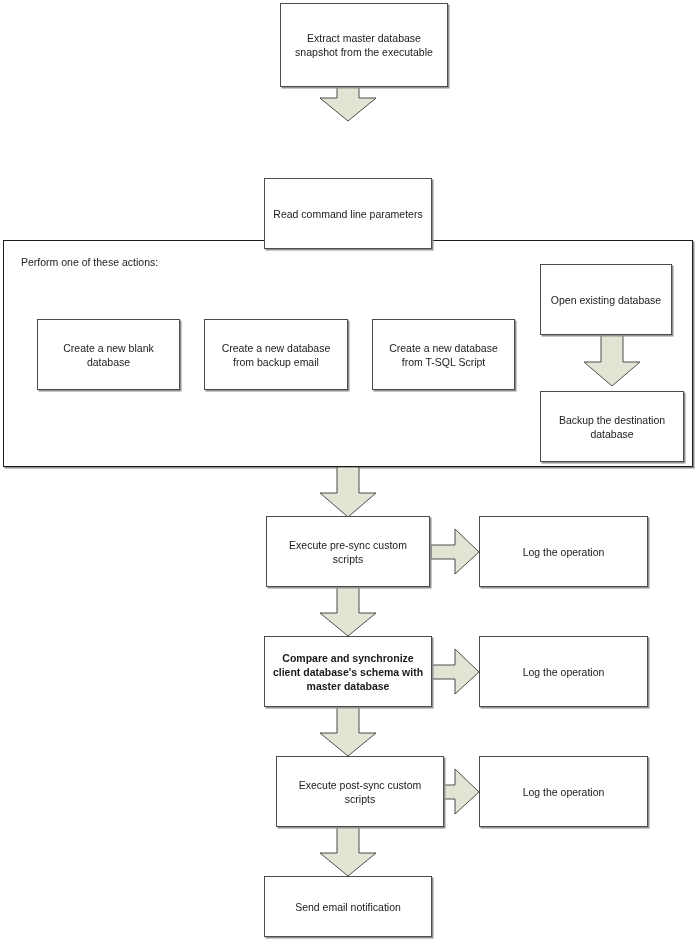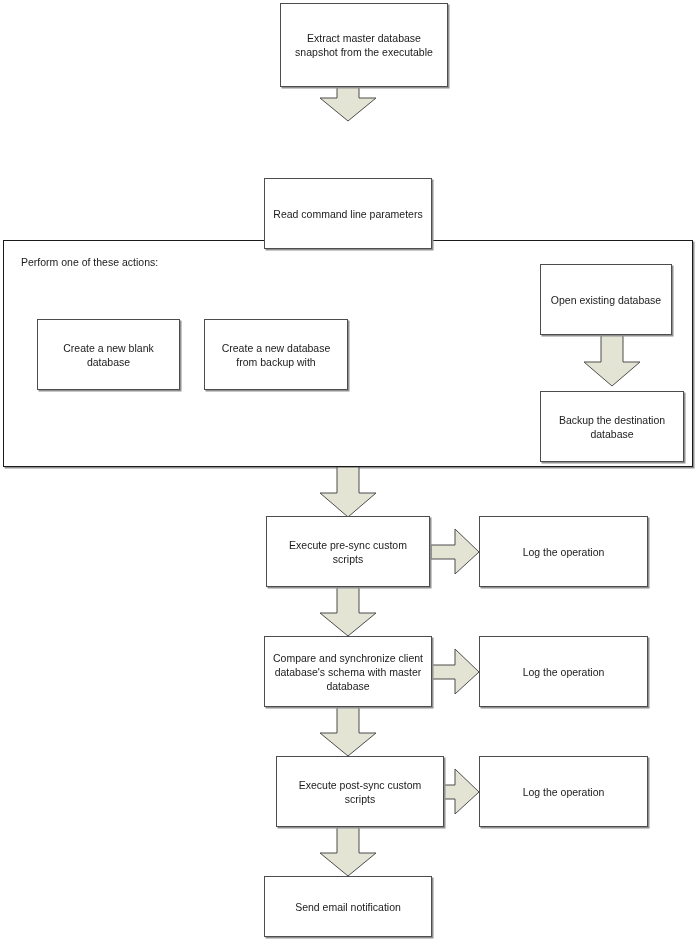--- a/index.html
+++ b/index.html
@@ -126,32 +126,33 @@
 
   <div class="group-box" style="left:3px; top:240px; width:690px; height:227px;"></div>
   <div class="group-label" style="left:13px; top:255px;">Perform one of these actions:</div>
 
   <div class="node" style="left:280px; top:3px; width:168px; height:84px;">Extract master database snapshot from the executable</div>
 
   <div class="node" style="left:264px; top:136px; width:168px; height:71px;margin-top:42px;">Read command line parameters</div>
 
   <div class="node" style="left:37px; top:319px; width:143px; height:71px;">Create a new blank database</div>
 
-  <div class="node" style="left:204px; top:319px; width:144px; height:71px;">Create a new database from backup with</div>
+  <div class="node" style="left:204px; top:319px; width:144px; height:71px;">Create a new database from backup email</div>
 
+  <div class="node" style="left:372px; top:319px; width:143px; height:71px;">Create a new database from T-SQL Script</div>
 
   <div class="node" style="left:540px; top:264px; width:132px; height:71px;">Open existing database</div>
 
   <div class="node" style="left:540px; top:385px; width:144px; height:71px;margin-top:6px;">Backup the destination database</div>
 
   <div class="node" style="left:266px; top:516px; width:164px; height:71px;">Execute pre-sync custom scripts</div>
 
   <div class="node" style="left:479px; top:516px; width:169px; height:71px;">Log the operation</div>
 
-  <div class="node" style="left:264px; top:636px; width:168px; height:71px;">Compare and synchronize client database's schema with master database</div>
+  <div class="node" style="left:264px; top:636px; width:168px; height:71px;font-weight:bold;">Compare and synchronize client database's schema with master database</div>
 
   <div class="node" style="left:479px; top:636px; width:169px; height:71px;">Log the operation</div>
 
   <div class="node" style="left:264px; top:756px; width:168px; height:71px;margin-left:12px;">Execute post-sync custom scripts</div>
 
   <div class="node" style="left:479px; top:756px; width:169px; height:71px;">Log the operation</div>
 
   <div class="node" style="left:264px; top:876px; width:168px; height:61px;">Send email notification</div>
 
 </div>

